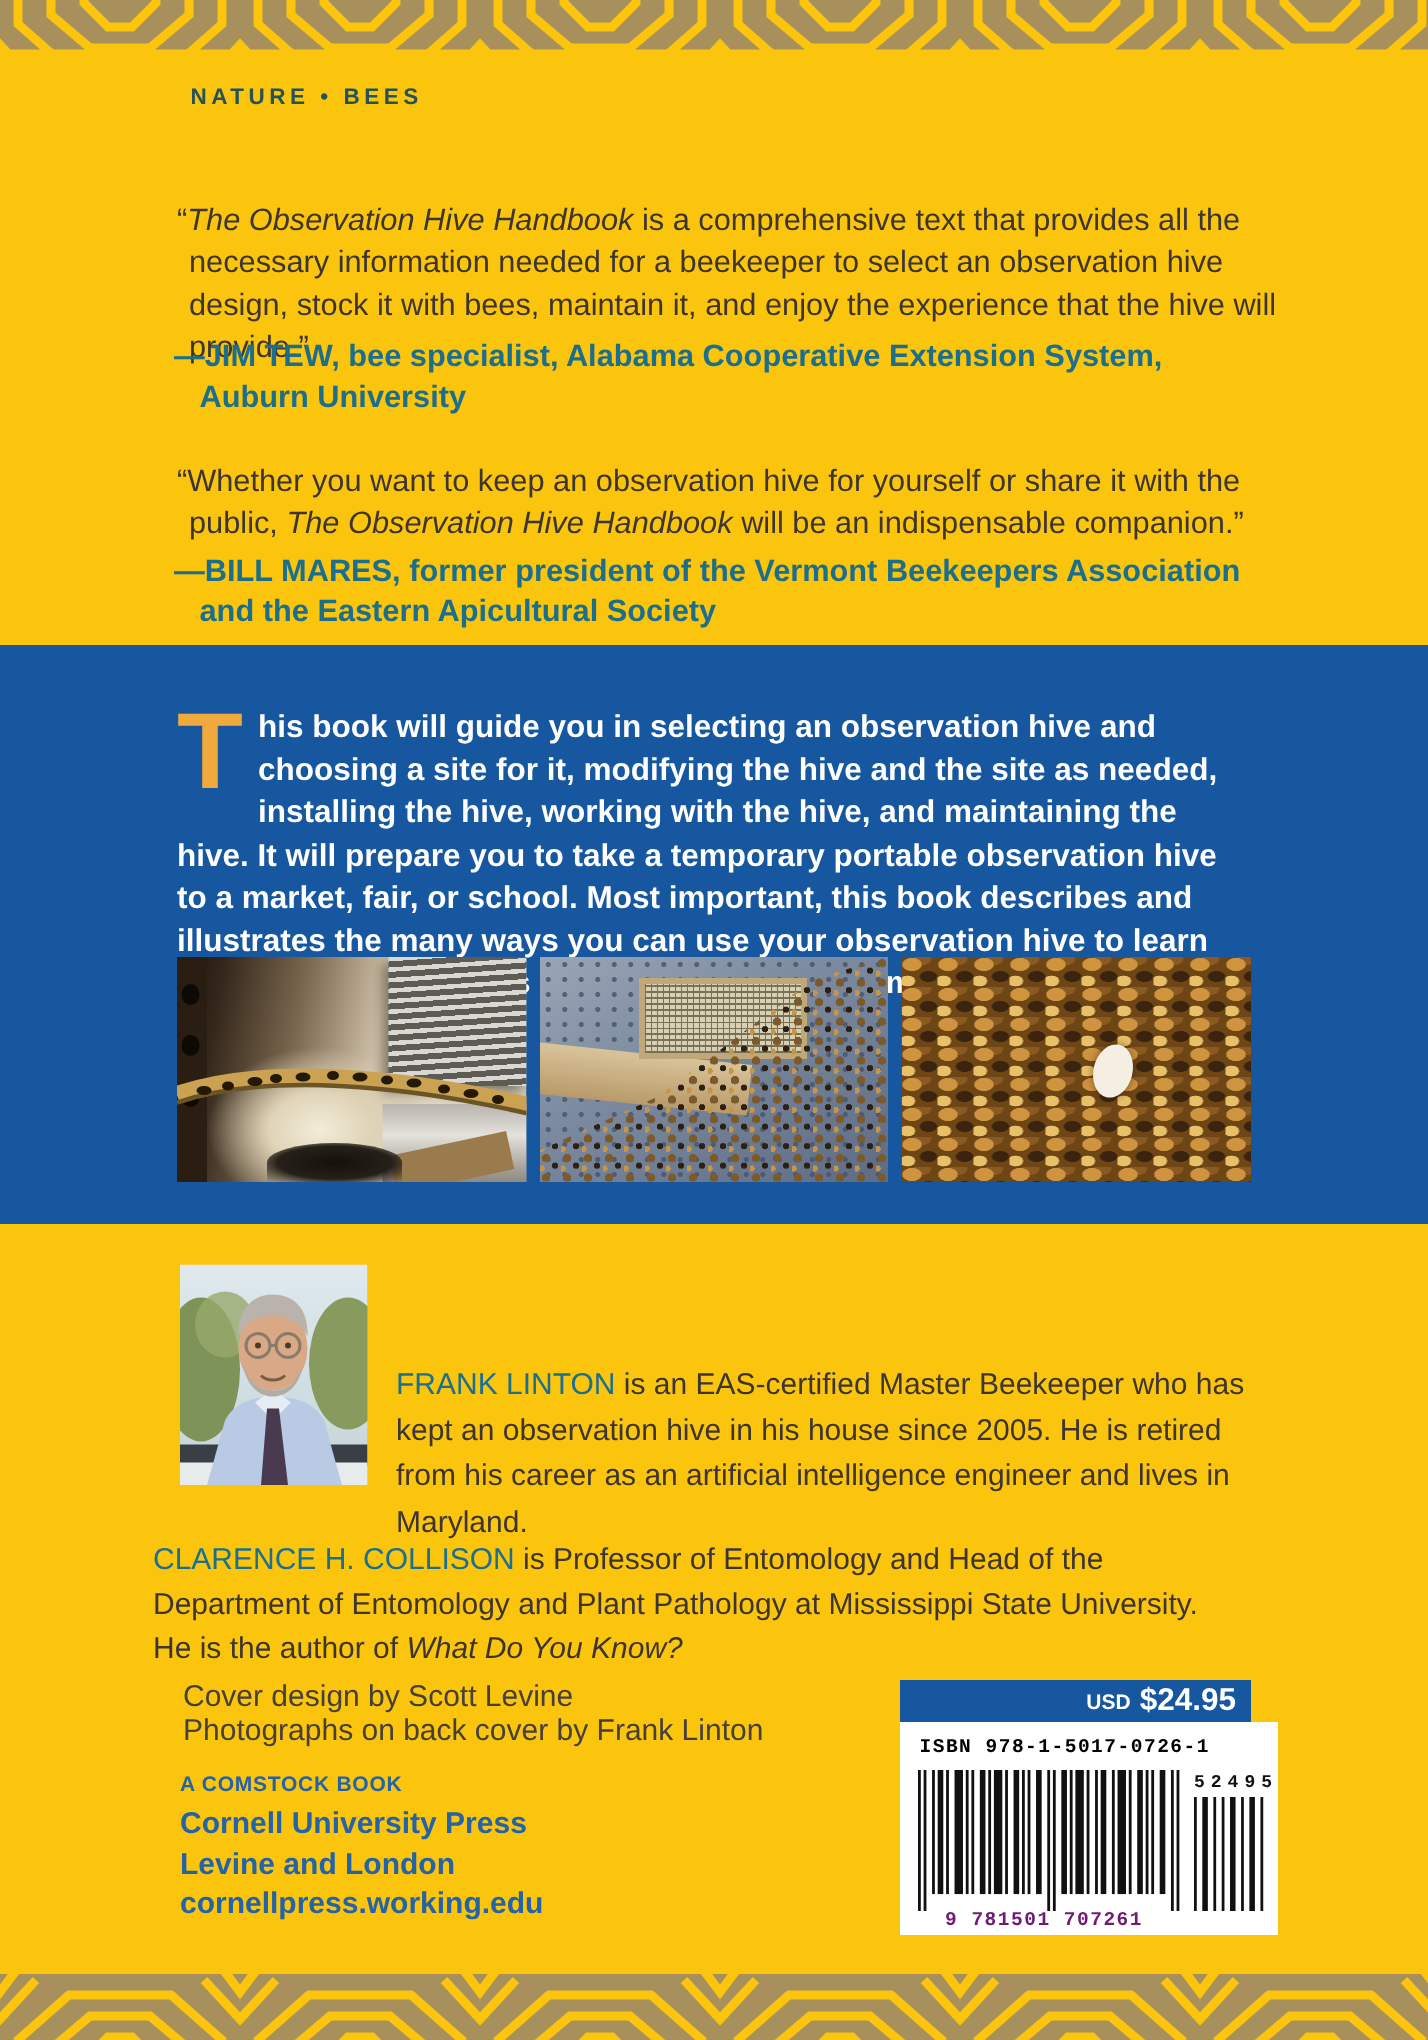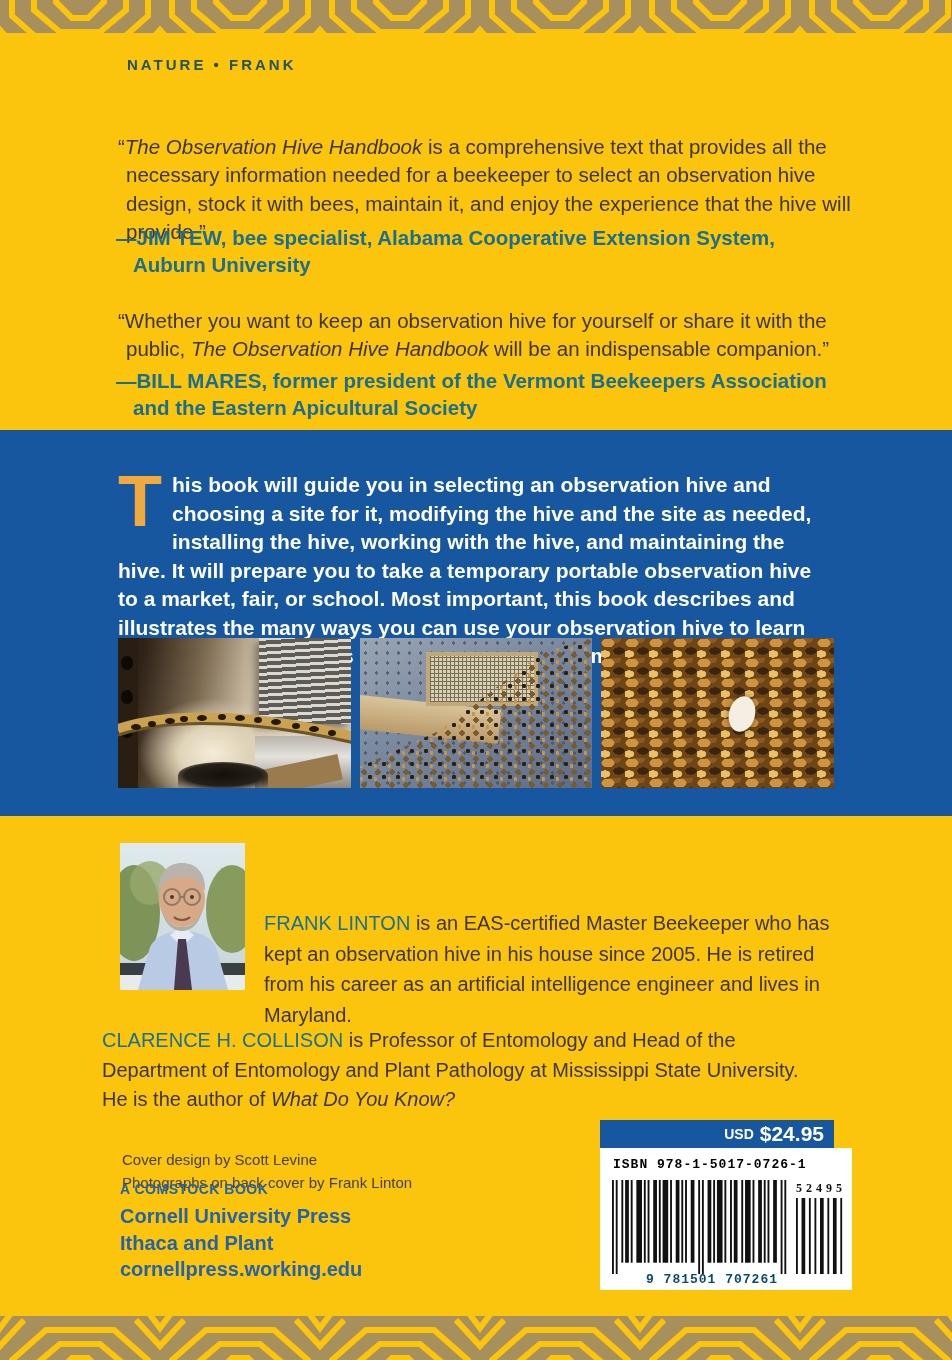--- a/index.html
+++ b/index.html
@@ -95,39 +95,39 @@
 
   
   .portrait{top:843px;left:120px;width:125px;height:147px;}
   .bio{color:#3D3531;font-size:20px;line-height:30.5px;}
   .bio .author-name{color:#1B7090;font-weight:normal;}
   .bio .italic{font-style:italic;}
   .bio-1{top:888px;left:264px;width:582px;}
   .bio-2{top:1006px;left:102px;width:726px;line-height:29.5px;}
 
   
-  .credits{top:1148px;left:122px;font-size:15px;line-height:23px;color:#46403A;}
+  .credits{top:1120px;left:122px;font-size:20px;line-height:23px;color:#46403A;}
   .publisher{top:1181px;left:120px;color:#2563A8;font-weight:bold;}
   .imprint{font-size:14px;letter-spacing:.5px;margin-bottom:6px;}
   .publine{font-size:20px;line-height:26.5px;}
 
   
   .barcode-block{top:1120px;left:600px;width:252px;height:170px;}
   .price-bar{position:absolute;top:0;left:0;width:234px;height:28px;background:#1657A0;
     color:#fff;display:flex;align-items:center;justify-content:flex-end;padding-right:10px;box-sizing:border-box;}
   .price-cur{font-size:14px;font-weight:600;margin-right:6px;}
   .price-val{font-size:21px;font-weight:800;}
   .barcode-white{position:absolute;top:28px;left:0;width:252px;height:142px;background:#fff;}
   .isbn-label{position:absolute;top:9px;left:13px;font-family:"Liberation Mono",monospace;
     font-size:13px;font-weight:bold;letter-spacing:1px;color:#000000;}
   .ean-svg{position:absolute;top:32px;left:12px;}
-  .ean-digits{position:absolute;top:124px;left:22px;width:180px;text-align:center;
-    font-family:"Liberation Mono",monospace;font-size:13px;font-weight:bold;color:#0c4a6e;letter-spacing:1px;}
+  .ean-digits{position:absolute;top:124px;left:6px;width:180px;text-align:center;
+    font-family:"Liberation Mono",monospace;font-size:13px;font-weight:bold;color:#701a75;letter-spacing:1px;}
   .supp-digits{position:absolute;top:33px;left:196px;width:50px;text-align:center;
-    font-family:Liberation Serif, serif;font-size:12px;font-weight:bold;color:#111;letter-spacing:4px;}
+    font-family:Liberation Mono, monospace;font-size:12px;font-weight:bold;color:#111;letter-spacing:4px;}
   .supp-svg{position:absolute;top:50px;left:196px;}
 </style>
 </head>
 <body>
 
 <div class="cover">
 
   <div class="abs border-band border-top">
     <svg width="952" height="60" xmlns="http://www.w3.org/2000/svg">
       <defs>
@@ -141,21 +141,21 @@
             <path d="M136,4 L160,30 L184,4"></path>
             <path d="M-12,-4 L0,12 L12,-4"></path>
             <path d="M148,-4 L160,12 L172,-4"></path>
           </g>
         </pattern>
       </defs>
       <rect width="952" height="60" fill="url(#hexpat)"></rect>
     </svg>
   </div>
 
-  <div class="abs category">NATURE • FRANK</div>
+  <div class="abs category">NATURE • BEES</div>
 
   <p class="abs quote quote-1"><span>“</span><span class="italic">The Observation Hive Handbook</span><span> is a comprehensive text that provides all the necessary information needed for a beekeeper to select an observation hive design, stock it with bees, maintain it, and enjoy the experience that the hive will provide.”</span></p>
   <p class="abs attribution attr-1">—JIM TEW, bee specialist, Alabama Cooperative Extension System, Auburn University</p>
 
   <p class="abs quote quote-2"><span>“Whether you want to keep an observation hive for yourself or share it with the public, </span><span class="italic">The Observation Hive Handbook</span><span> will be an indispensable companion.”</span></p>
   <p class="abs attribution attr-2">—BILL MARES, former president of the Vermont Beekeepers Association and the Eastern Apicultural Society</p>
 
   <div class="abs blue-band">
     <p class="description"><span class="dropcap">T</span><span>his book will guide you in selecting an observation hive and choosing a site for it, modifying the hive and the site as needed, installing the hive, working with the hive, and maintaining the hive. It will prepare you to take a temporary portable observation hive to a market, fair, or school. Most important, this book describes and illustrates the many ways you can use your observation hive to learn more about honey bees and how to care for them.</span></p>
 
@@ -241,21 +241,21 @@
   <p class="abs bio bio-2"><span class="author-name">CLARENCE H. COLLISON</span><span> is Professor of Entomology and Head of the Department of Entomology and Plant Pathology at Mississippi State University. He is the author of </span><span class="italic">What Do You Know?</span></p>
 
   <div class="abs credits">
     <div>Cover design by Scott Levine</div>
     <div>Photographs on back cover by Frank Linton</div>
   </div>
 
   <div class="abs publisher">
     <div class="imprint">A COMSTOCK BOOK</div>
     <div class="publine">Cornell University Press</div>
-    <div class="publine">Ithaca and Plant</div>
+    <div class="publine">Levine and London</div>
     <div class="publine">cornellpress.working.edu</div>
   </div>
 
   <div class="abs barcode-block">
     <div class="price-bar">
       <span class="price-cur">USD</span>
       <span class="price-val">$24.95</span>
     </div>
     <div class="barcode-white">
       <div class="isbn-label">ISBN 978-1-5017-0726-1</div>

